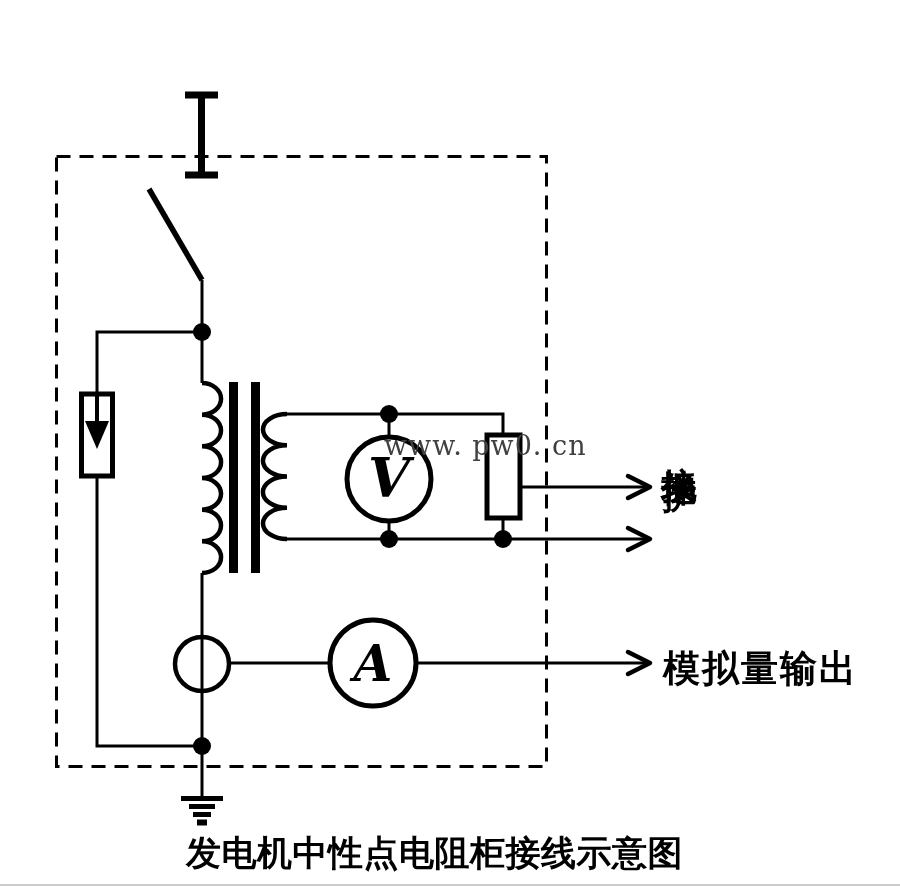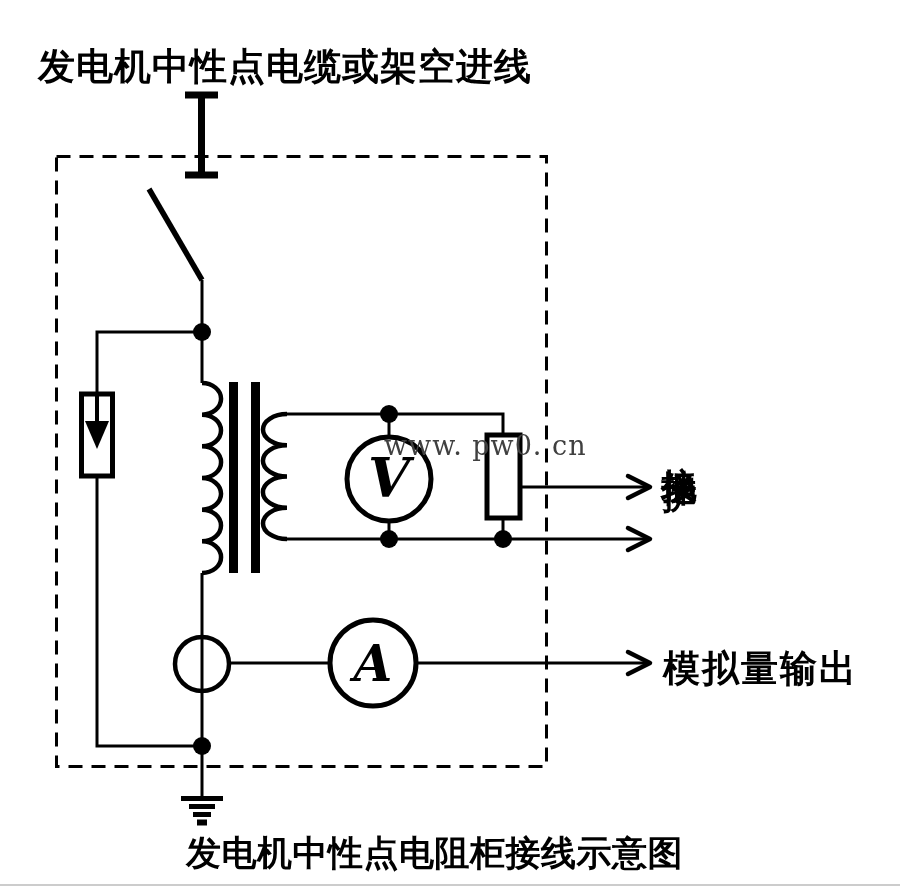--- a/index.html
+++ b/index.html
@@ -76,21 +76,20 @@
     font-style: italic;
     font-weight: 700;
     fill: #000000;
   }
 </style>
 </head>
 <body>
 
 <div class="stage">
 
-  <div class="cn-label title-top">发电机中性点电缆或架空进线</div>
 
   <svg class="schematic" width="900" height="886" viewBox="0 0 900 886">
 
     <rect x="56.5" y="156.5" width="490" height="610" fill="none" stroke="#000" stroke-width="3" stroke-dasharray="14 9"></rect>
 
     <g stroke="#000" fill="none">
       <line x1="201.5" y1="94" x2="201.5" y2="176" stroke-width="7"></line>
       <line x1="185" y1="95" x2="218" y2="95" stroke-width="7"></line>
       <line x1="185" y1="175" x2="218" y2="175" stroke-width="7"></line>
     </g>

